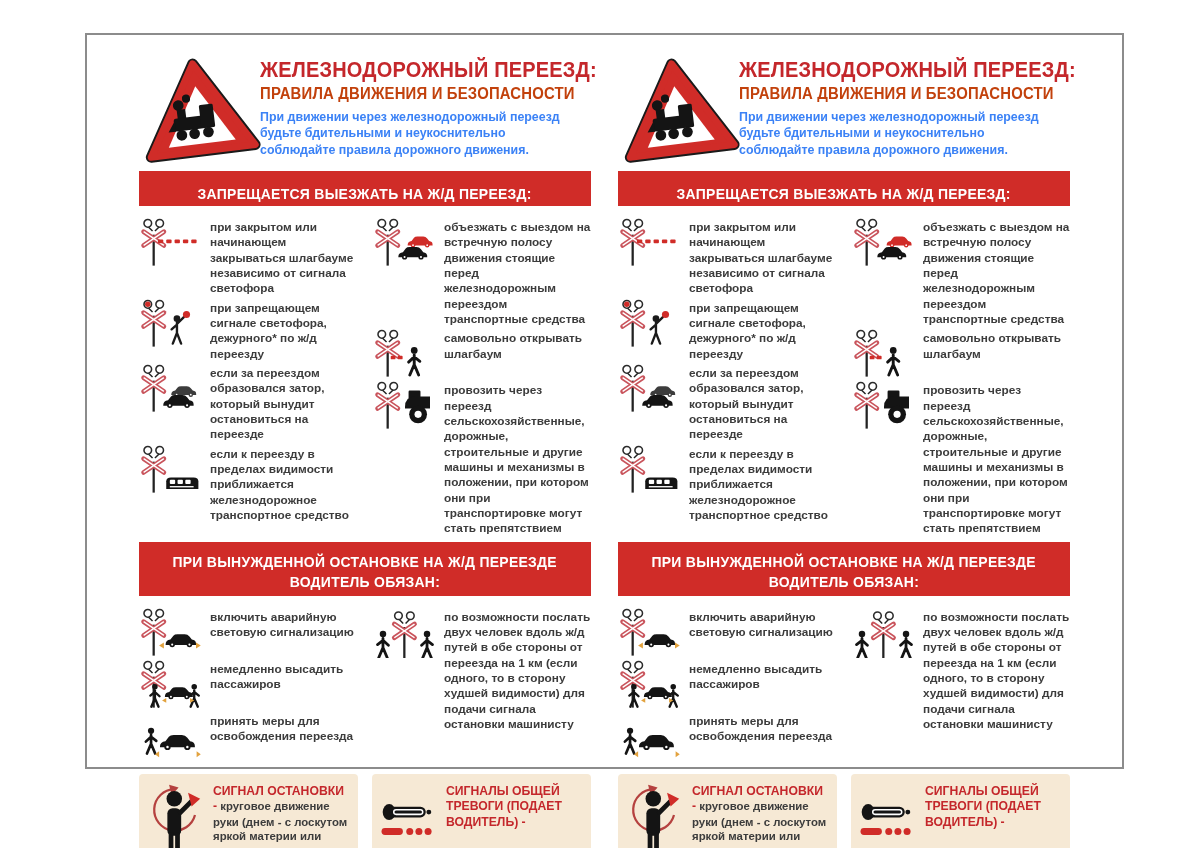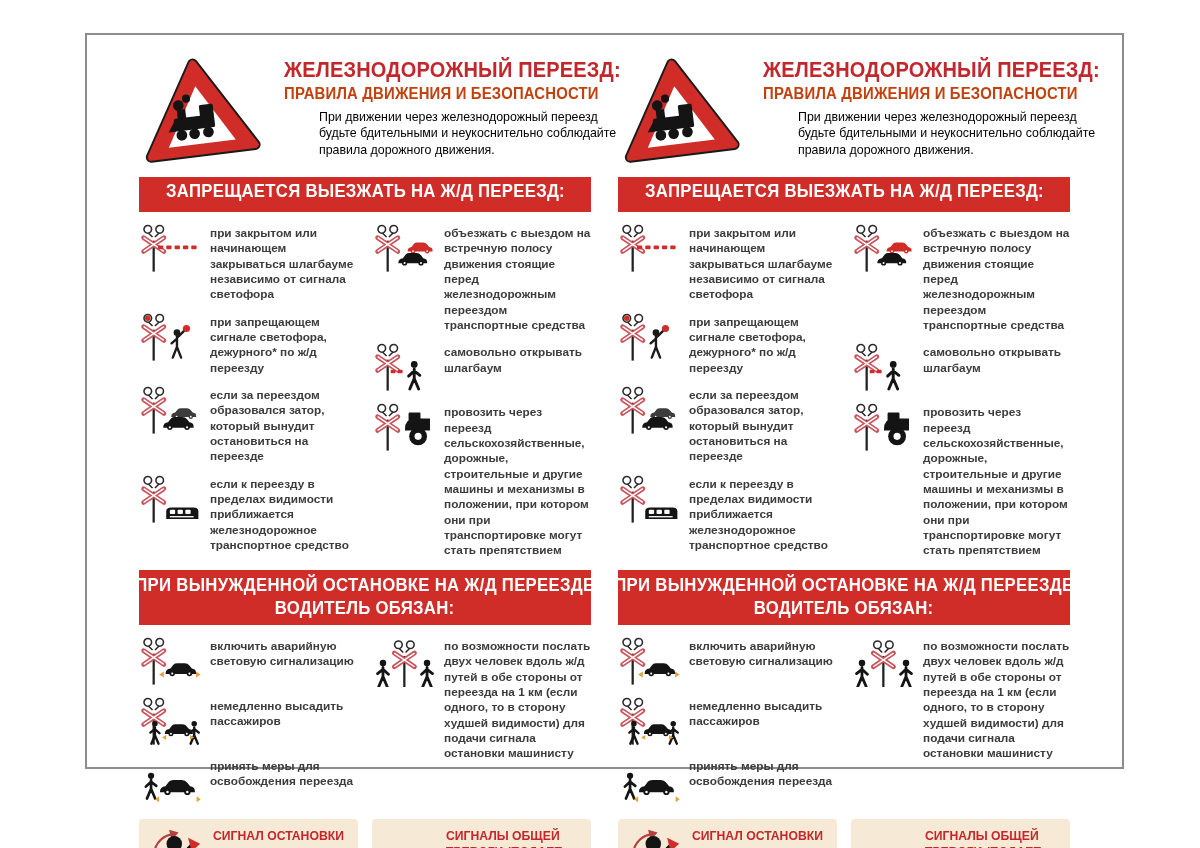--- a/index.html
+++ b/index.html
@@ -4,39 +4,39 @@
 <style>
   * { margin:0; padding:0; box-sizing:border-box; }
   html,body { width:1200px; height:848px; background:#ffffff; overflow:hidden;
               font-family:"Liberation Sans","DejaVu Sans",sans-serif; }
   .sheet { position:absolute; left:85px; top:33px; width:1039px; height:736px;
            background:#ffffff; border:2px solid #8c8c8c; }
   .panels { display:flex; justify-content:space-between; padding:18px 52px 0 52px; }
   .panel { width:452px; }
 
   
-  .p-header { display:flex; gap:27px; align-items:flex-start; }
+  .p-header { display:flex; gap:3px; align-items:flex-start; }
   .sign { width:118px; min-width:118px; margin-top:2px; }
   .sign svg { transform:rotate(-7deg); }
   .ht { padding-top:6px; }
   .cond { display:inline-block; transform:scaleX(.93); transform-origin:left center; white-space:nowrap; }
   .title    { font-size:21.5px; font-weight:800; color:#c4272b; letter-spacing:.2px; line-height:1.08; }
   .subtitle { font-size:16px;   font-weight:800; color:#c2410c; letter-spacing:.2px; margin-top:3px; line-height:1.1; }
-  .intro    { font-size:12.4px; color:#000000; line-height:1.32; margin-top:6px; max-width:312px; font-weight:400;margin-left:35px; }
+  .intro    { font-size:12.4px; color:#3b82f6; line-height:1.32; margin-top:6px; max-width:312px; font-weight:700; }
 
   
-  .banner { margin-top:11px; background:#d02c28; color:#fff; min-height:35px;
-            display:flex; flex-direction:column; align-items:center; justify-content:flex-start;
-            font-weight:800; font-size:18px; letter-spacing:.3px; padding:4px 6px; }
+  .banner { margin-top:5px; background:#d02c28; color:#fff; min-height:35px;
+            display:flex; flex-direction:column; align-items:center; justify-content:flex-end;
+            font-weight:800; font-size:15px; letter-spacing:.3px; padding:4px 6px; }
   .banner .cond { transform-origin:center center; }
   .banner2 { min-height:54px; line-height:1.32; }
 
   
   .cols { display:flex; gap:16px; margin-top:12px; }
-  .col { flex:1; display:flex; flex-direction:column; gap:10px; }
+  .col { flex:1; display:flex; flex-direction:column; gap:2px; }
   .item { display:flex; gap:7px; align-items:flex-start; }
   .ic { width:64px; min-width:64px; display:flex; justify-content:flex-start; }
   .ic svg { width:64px; height:50px; }
   .item p { font-size:11.8px; color:#3c3c3c; line-height:1.3; font-weight:600; padding-top:2px; }
 
   
   .cards { display:flex; gap:14px; margin-top:12px; }
   .card { flex:1; background:#f6e9d5; border-radius:4px; padding:10px 10px 10px 8px;
           display:flex; gap:8px; min-height:94px; }
   .card .ic { width:58px; min-width:58px; }

